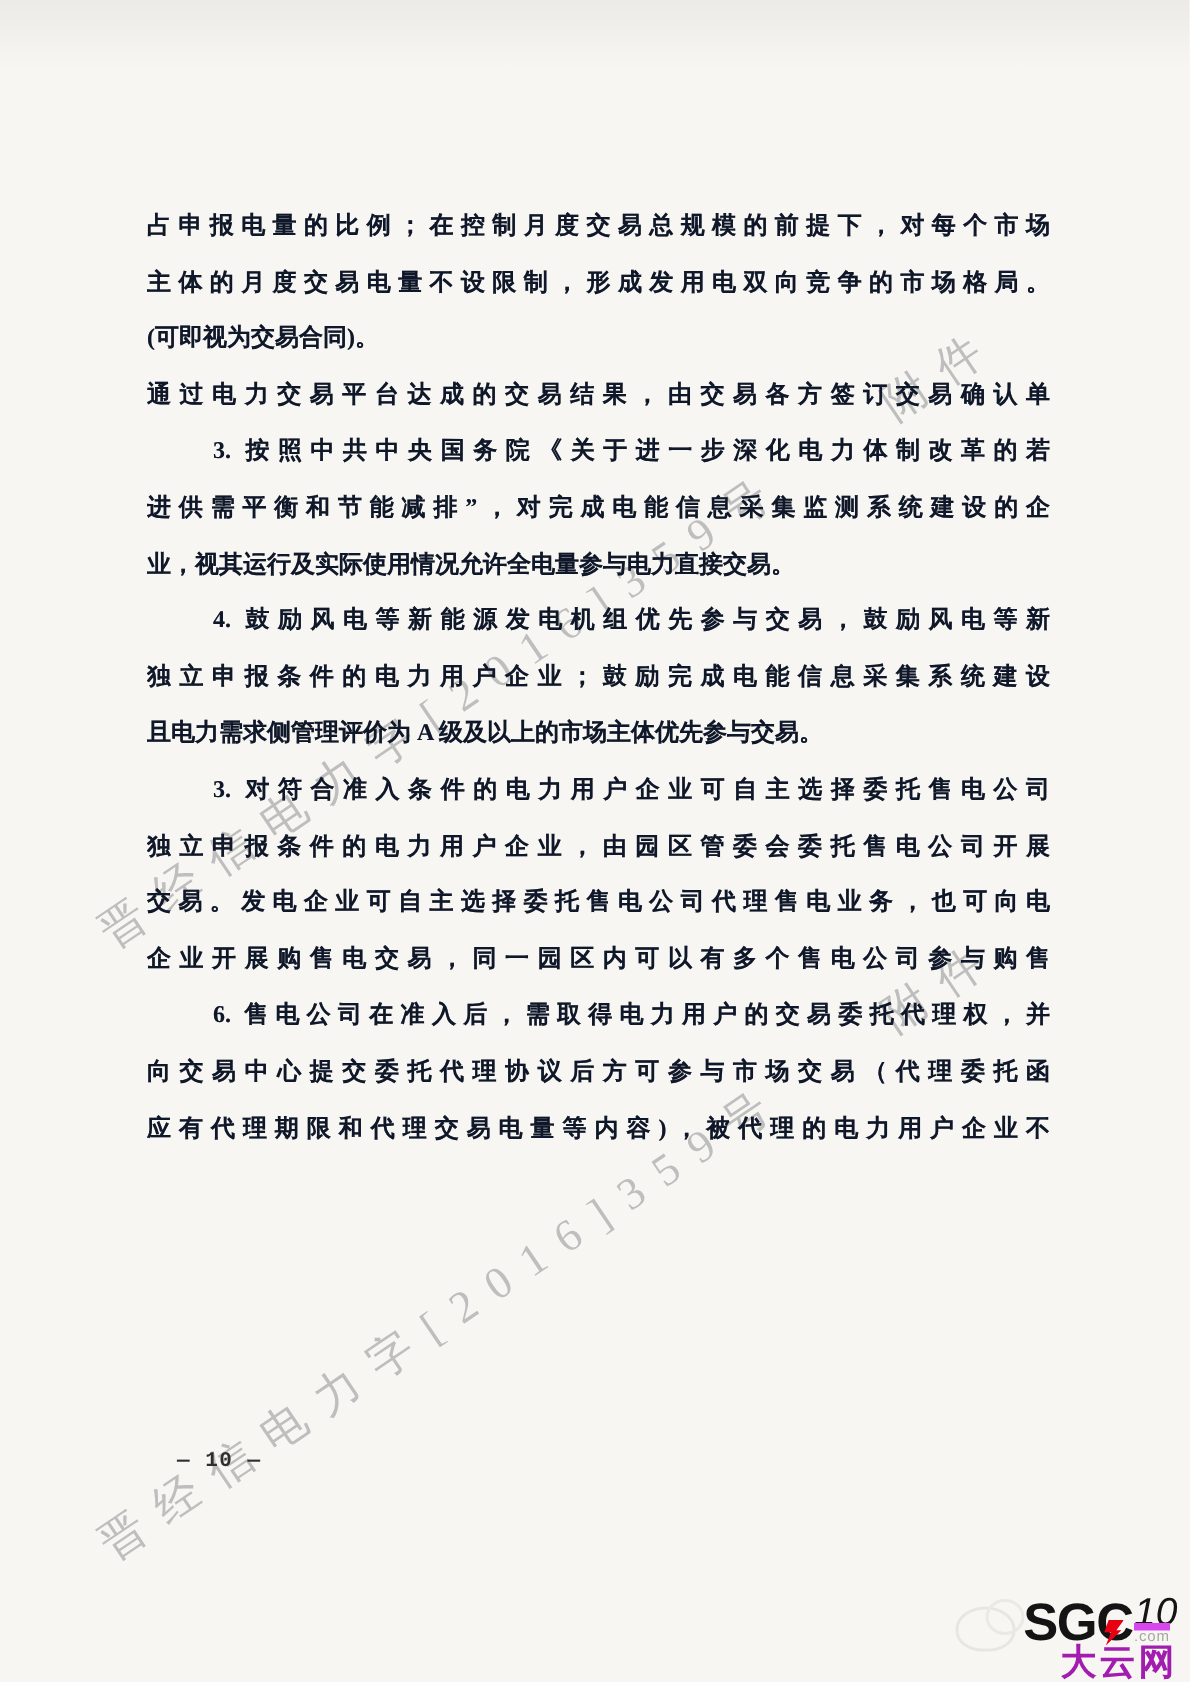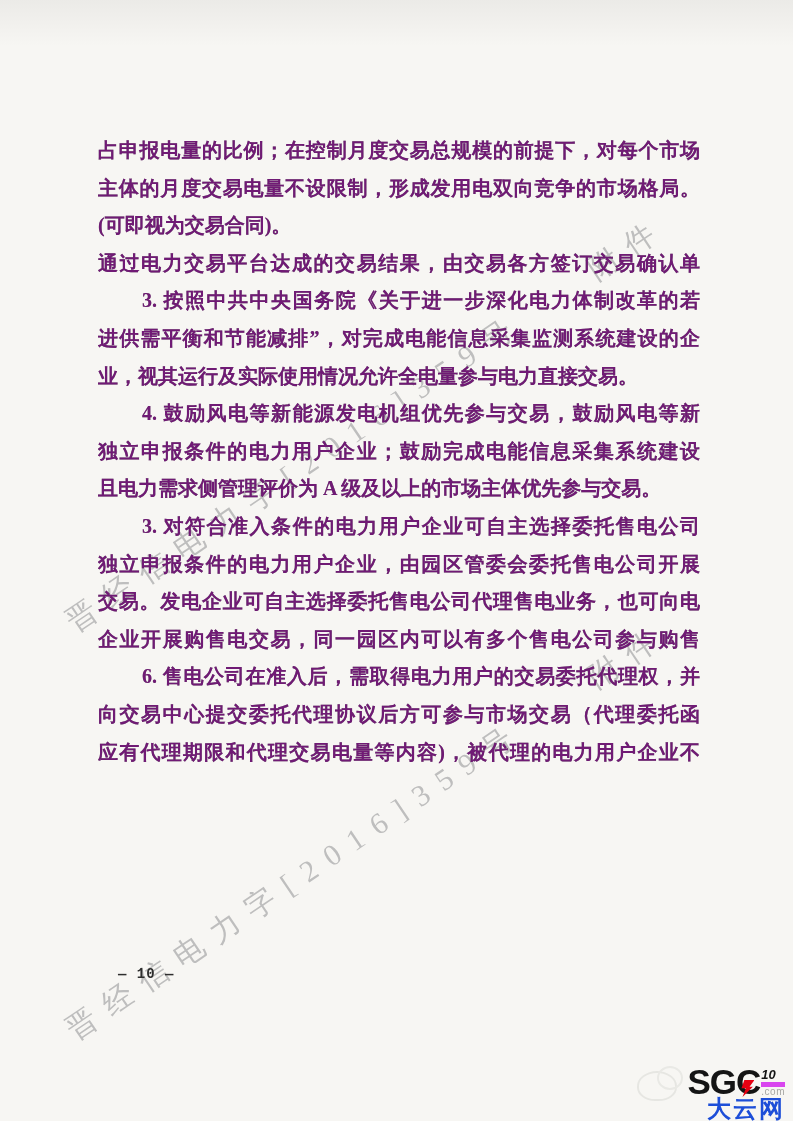--- a/index.html
+++ b/index.html
@@ -19,21 +19,21 @@
     position:absolute;white-space:nowrap;z-index:0;
     font-size:30px;letter-spacing:13px;font-weight:400;
     color:#b5b5b5;opacity:0.85;
     transform:rotate(-34deg);transform-origin:0 50%;
   }
   .wm1{left:70px;top:604px;}
   .wm2{left:70px;top:1012px;}
   
   .text-block{
     position:absolute;left:98px;top:132px;width:602px;z-index:1;
-    font-size:20px;font-weight:600;color:#701a75;
+    font-size:16px;font-weight:600;color:#0f172a;
     text-shadow:0 0 0.4px rgba(38,38,38,0.55);
   }
   .line{
     height:37.6px;line-height:37.6px;overflow:hidden;
   }
   .fill{
     text-align:justify;text-align-last:justify;
   }
   .indent{text-indent:44px;}
   .page-num{
@@ -56,30 +56,30 @@
     font-family:"Liberation Sans","DejaVu Sans",sans-serif;
     font-size:35px;line-height:30px;font-weight:800;letter-spacing:-1px;color:#141414;
   }
   .bolt{
     position:absolute;left:54px;top:13px;width:13px;height:17px;background:#e60012;
     clip-path:polygon(22% 0,100% 0,62% 40%,88% 40%,8% 100%,34% 48%,0 48%);
   }
   .sup-col{display:flex;flex-direction:column;align-items:flex-start;margin-left:1px;}
   .sup10{
     font-family:"Liberation Sans","DejaVu Sans",sans-serif;
-    font-size:13px;line-height:15px;font-weight:700;font-style:italic;color:#141414;
+    font-size:26px;line-height:15px;font-weight:400;font-style:italic;color:#141414;
   }
   .dotcom{
     font-family:"Liberation Sans","DejaVu Sans",sans-serif;
     font-size:10px;line-height:10px;font-weight:400;color:#a6a6a2;letter-spacing:0.5px;
     border-top:5px solid #d946ef;
   }
   .site{
     font-family:"Liberation Sans","DejaVu Sans",sans-serif;
-    font-size:24px;line-height:24px;font-weight:800;color:#1d4ed8;letter-spacing:2px;
+    font-size:24px;line-height:24px;font-weight:800;color:#a21caf;letter-spacing:2px;
   }
 </style>
 </head>
 <body>
 
 <div class="wm wm1">晋经信电力字[2016]359号　　附件</div>
 <div class="wm wm2">晋经信电力字[2016]359号　　附件</div>
 
 <div class="text-block">
   <div>

